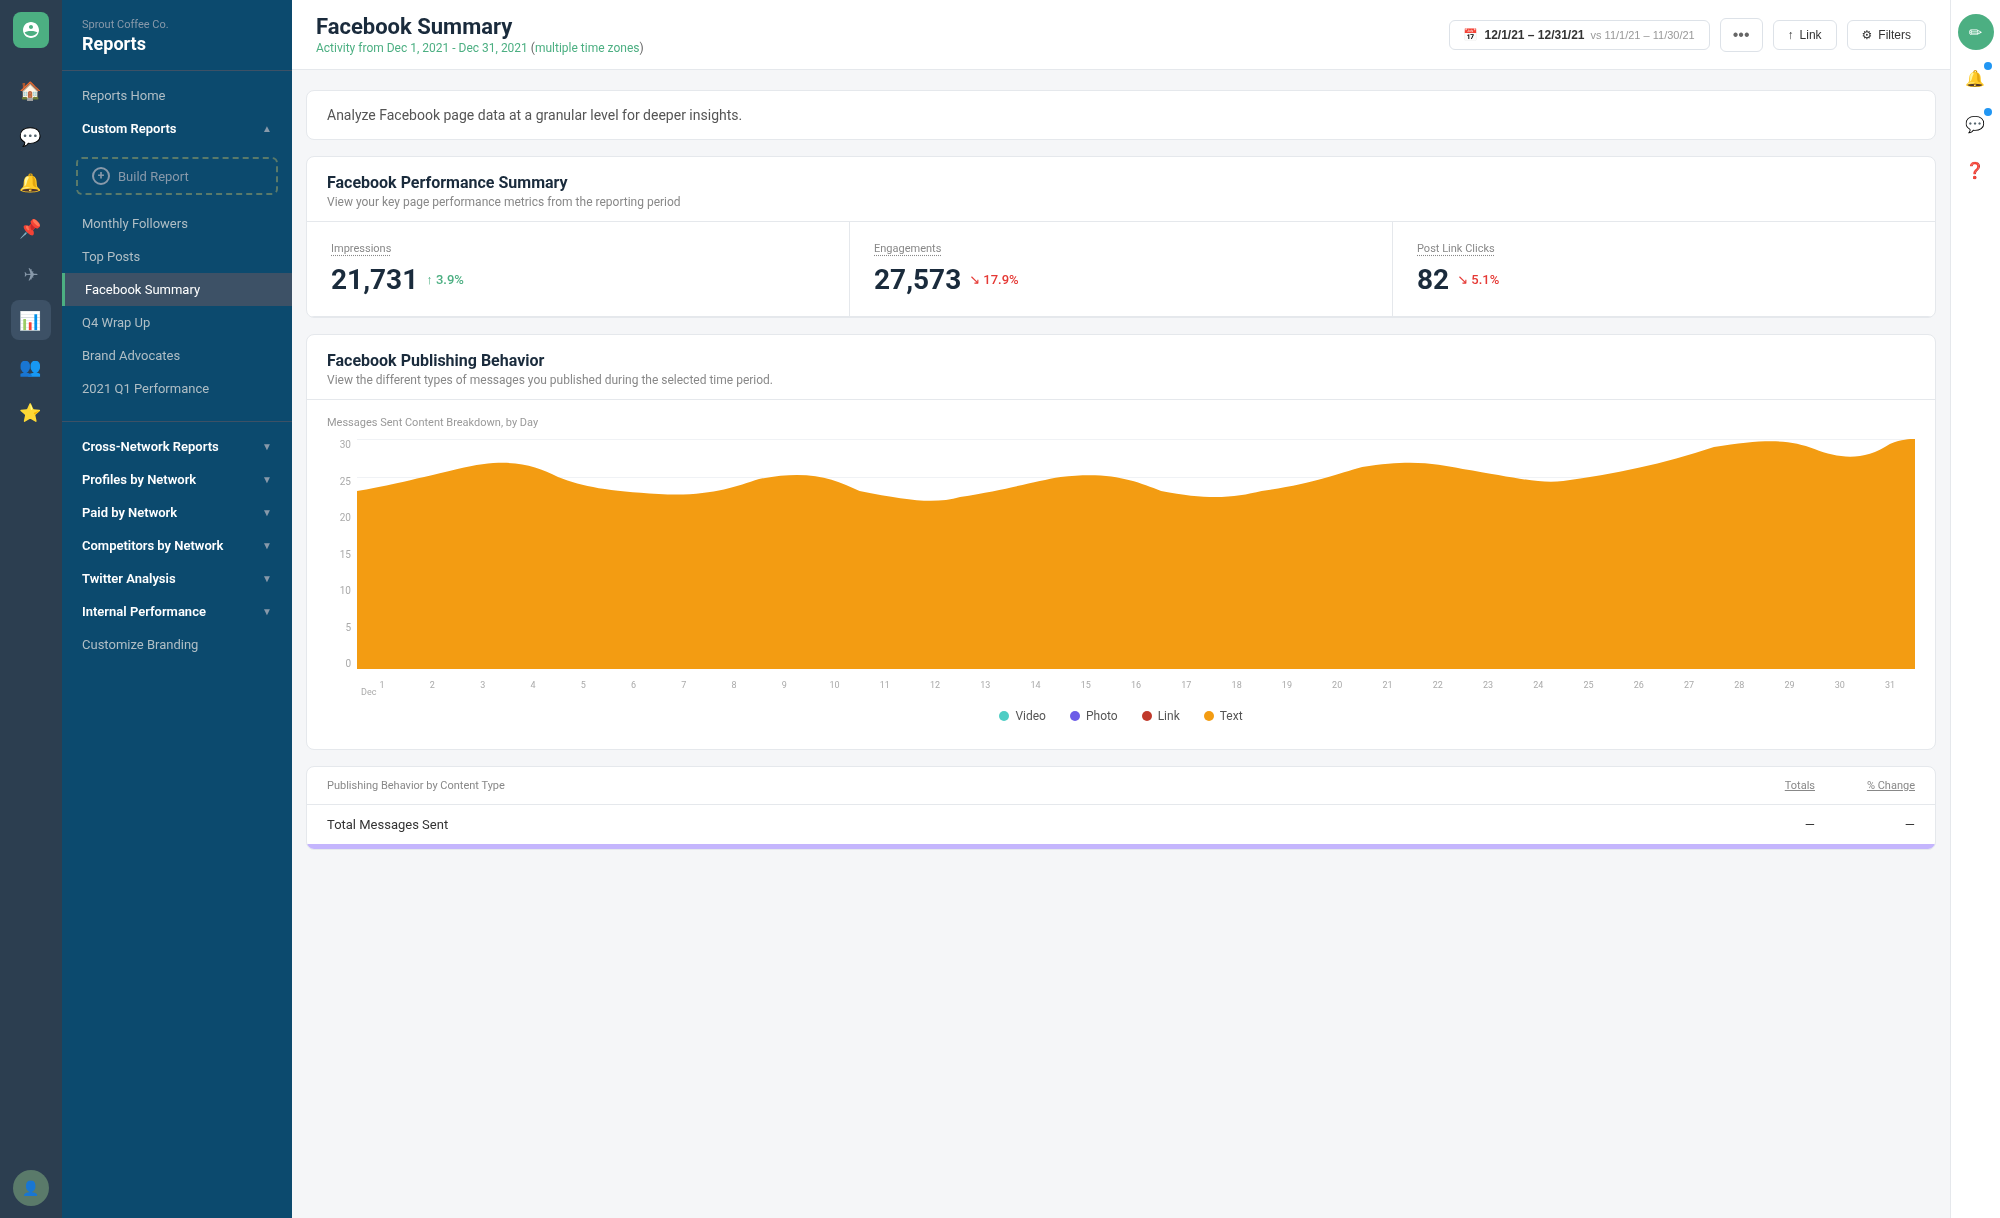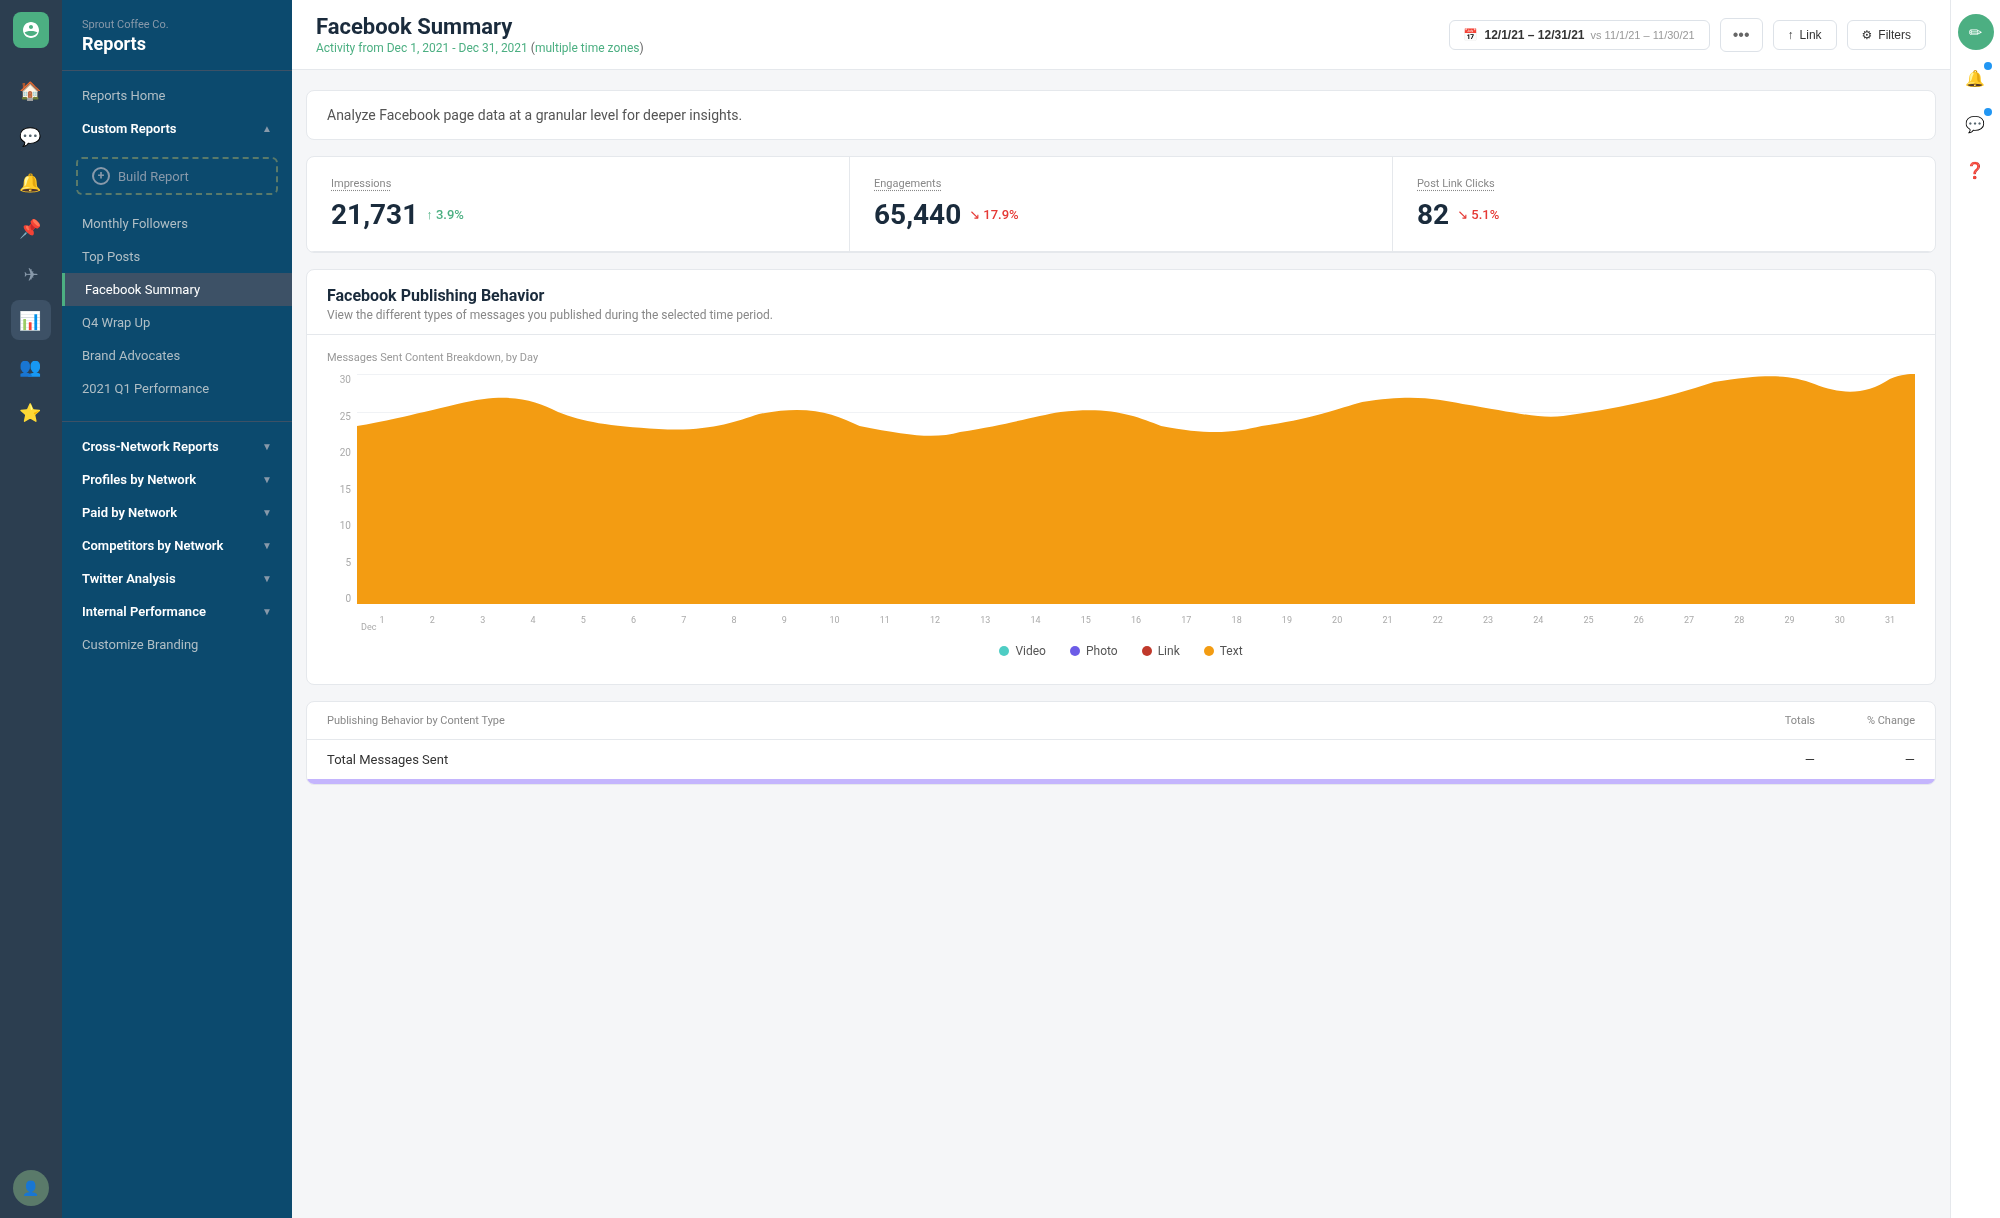--- a/index.html
+++ b/index.html
@@ -330,21 +330,21 @@
       overflow: hidden;
     }
     .table-header-row {
       display: flex;
       padding: 12px 20px;
       border-bottom: 1px solid #e5e8ec;
       font-size: 11px;
       color: #888;
     }
     .table-header-row .th-main { flex: 1; }
-    .table-header-row .th-right { width: 100px; text-align: right; }
+    .table-header-row .th-right { width: 100px; text-align: right; text-decoration: underline; }
     .table-row-item {
       display: flex;
       padding: 12px 20px;
       border-bottom: 5px solid #c4b5fd;
       font-size: 13px;
       color: #333;
     }
     .table-row-item .td-main { flex: 1; }
     .table-row-item .td-right { width: 100px; text-align: right; }
   </style>
@@ -468,32 +468,36 @@
     </div>
   </div>
 
   <div class="content-area">
 
     <div class="info-banner">
       <span>Analyze Facebook page data at a granular level for deeper insights.</span>
     </div>
 
     <div class="card">
+      <div class="card-header">
+        <div class="card-title">Facebook Performance Summary</div>
+        <div class="card-subtitle">View your key page performance metrics from the reporting period</div>
+      </div>
       <div class="metrics-row">
         <div class="metric-cell">
           <div class="metric-label">Impressions</div>
           <div class="metric-value">
             <span>21,731</span>
             <span class="metric-change up">↑ <span>3.9%</span></span>
           </div>
         </div>
         <div class="metric-cell">
           <div class="metric-label">Engagements</div>
           <div class="metric-value">
-            <span>65,440</span>
+            <span>27,573</span>
             <span class="metric-change down">↘ <span>17.9%</span></span>
           </div>
         </div>
         <div class="metric-cell">
           <div class="metric-label">Post Link Clicks</div>
           <div class="metric-value">
             <span>82</span>
             <span class="metric-change down">↘ <span>5.1%</span></span>
           </div>
         </div>

